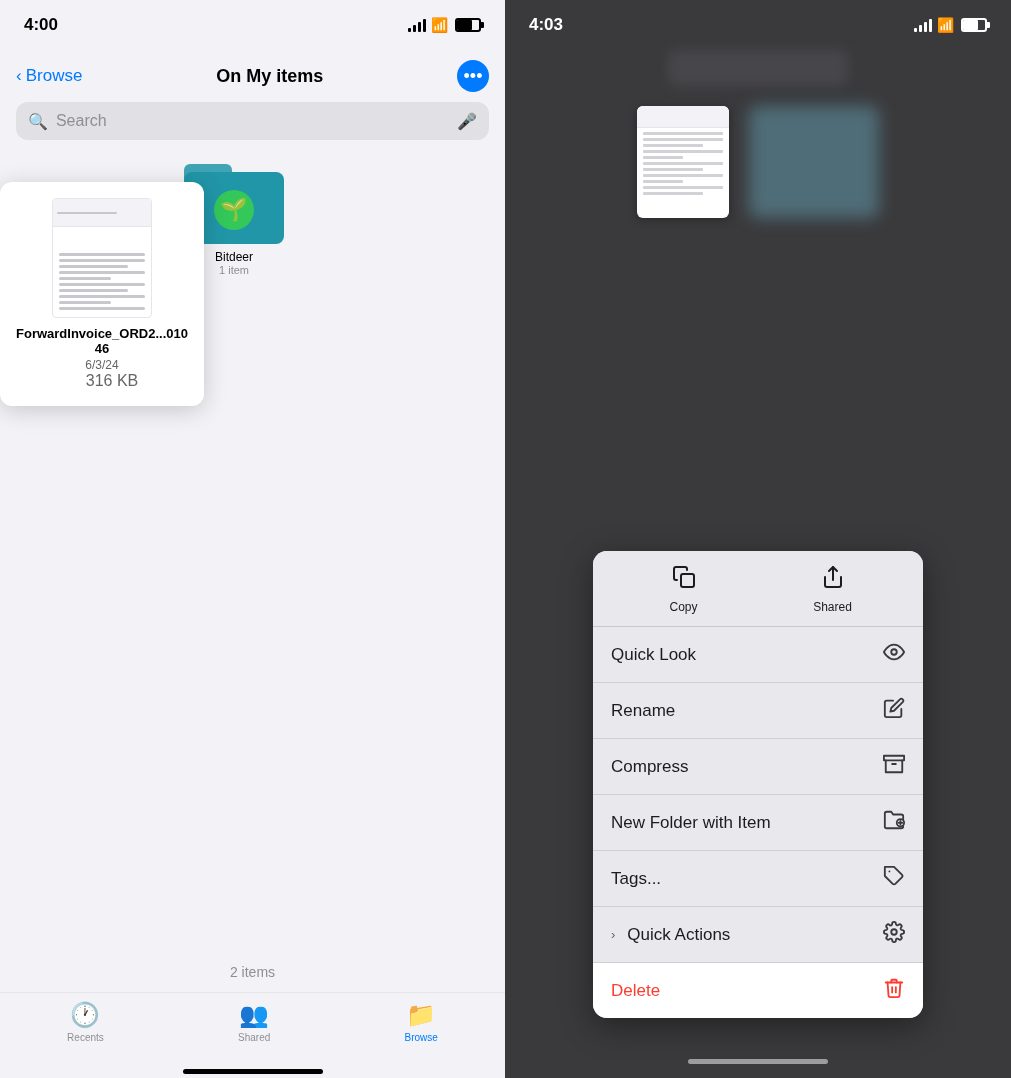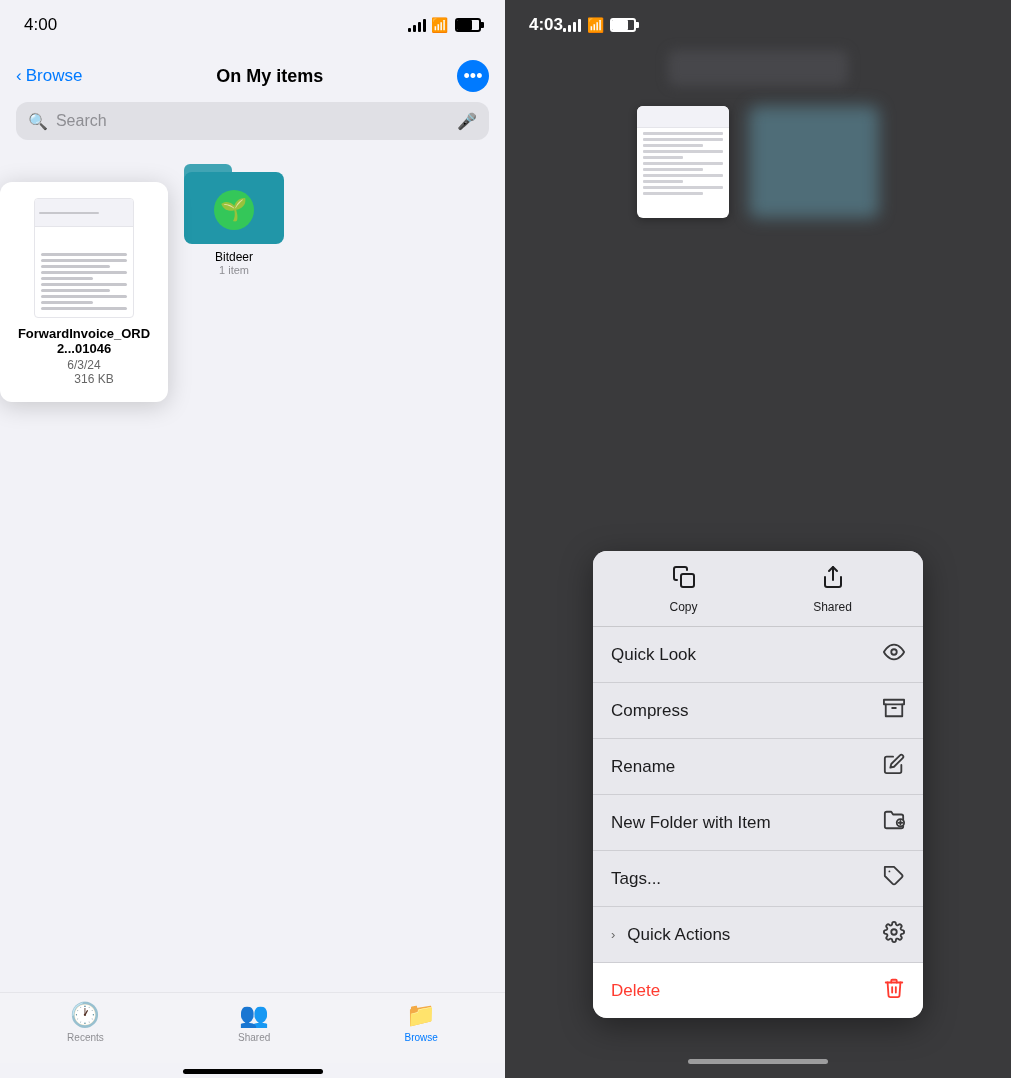--- a/index.html
+++ b/index.html
@@ -25,21 +25,21 @@
     .status-bar {
       height: 50px;
       display: flex;
       align-items: center;
       justify-content: space-between;
       padding: 0 24px;
       background: #f2f2f7;
     }
     .status-time {
       font-size: 17px;
-      font-weight: 400;
+      font-weight: 700;
       color: #000;
     }
     .status-icons {
       display: flex;
       align-items: center;
       gap: 6px;
     }
     .signal-bars {
       display: flex;
       align-items: flex-end;
@@ -147,21 +147,21 @@
       display: flex;
       gap: 16px;
       flex-wrap: wrap;
     }
 
     
     .file-tooltip {
       position: absolute;
       top: 182px;
       left: 0;
-      width: 168px;
+      width: 204px;
       background: #fff;
       border-radius: 12px;
       box-shadow: 0 4px 24px rgba(0,0,0,0.18);
       padding: 16px;
       display: flex;
       flex-direction: column;
       align-items: center;
       z-index: 10;
     }
     .file-preview-img {
@@ -213,21 +213,21 @@
       text-align: center;
       margin-top: 8px;
       word-break: break-all;
     }
     .file-date-tooltip {
       font-size: 12px;
       color: #666;
       margin-top: 2px;
     }
     .file-size-tooltip {
-      font-size: 12px;
+      font-size: 16px;
       color: #666;
       margin-left: 20px;
     }
 
     
     .file-item {
       display: flex;
       flex-direction: column;
       align-items: center;
       width: 100px;
@@ -337,20 +337,21 @@
       background: #3a3a3c;
       display: flex;
       flex-direction: column;
       position: relative;
     }
 
     .right-status-bar {
       height: 50px;
       display: flex;
       align-items: center;
+      justify-content: space-between;
       padding: 0 24px;
     }
     .right-status-time {
       font-size: 17px;
       font-weight: 600;
       color: #fff;
     }
     .right-status-icons {
       display: flex;
       align-items: center;
@@ -603,20 +604,21 @@
             <span>🌱</span>
           </div>
         </div>
       </div>
       <div class="file-item-name">Bitdeer</div>
       <div class="file-item-sub">1 item</div>
     </div>
   </div>
 
   <div class="bottom-section">
+    <div class="items-count">2 items</div>
     <div class="tab-bar">
       <div class="tab-item">
         <span class="tab-icon">🕐</span>
         <span class="tab-label">Recents</span>
       </div>
       <div class="tab-item">
         <span class="tab-icon">👥</span>
         <span class="tab-label">Shared</span>
       </div>
       <div class="tab-item">
@@ -700,39 +702,39 @@
         <svg width="22" height="22" viewBox="0 0 24 24" fill="none" stroke="#3a3a3c" stroke-width="2" stroke-linecap="round" stroke-linejoin="round">
           <path d="M1 12s4-8 11-8 11 8 11 8-4 8-11 8-11-8-11-8z"></path>
           <circle cx="12" cy="12" r="3"></circle>
         </svg>
       </span>
     </div>
 
 
     <div class="context-menu-item">
       <div class="menu-item-left">
+        <span class="menu-item-label">Rename</span>
+      </div>
+      <span class="menu-item-icon">
+        <svg width="22" height="22" viewBox="0 0 24 24" fill="none" stroke="#3a3a3c" stroke-width="2" stroke-linecap="round" stroke-linejoin="round">
+          <path d="M11 4H4a2 2 0 0 0-2 2v14a2 2 0 0 0 2 2h14a2 2 0 0 0 2-2v-7"></path>
+          <path d="M18.5 2.5a2.121 2.121 0 0 1 3 3L12 15l-4 1 1-4 9.5-9.5z"></path>
+        </svg>
+      </span>
+    </div>
+
+    <div class="context-menu-item">
+      <div class="menu-item-left">
         <span class="menu-item-label">Compress</span>
       </div>
       <span class="menu-item-icon">
         <svg width="22" height="22" viewBox="0 0 24 24" fill="none" stroke="#3a3a3c" stroke-width="2" stroke-linecap="round" stroke-linejoin="round">
           <polyline points="21 8 21 21 3 21 3 8"></polyline>
           <rect x="1" y="3" width="22" height="5"></rect>
           <line x1="10" y1="12" x2="14" y2="12"></line>
-        </svg>
-      </span>
-    </div>
-
-    <div class="context-menu-item">
-      <div class="menu-item-left">
-        <span class="menu-item-label">Rename</span>
-      </div>
-      <span class="menu-item-icon">
-        <svg width="22" height="22" viewBox="0 0 24 24" fill="none" stroke="#3a3a3c" stroke-width="2" stroke-linecap="round" stroke-linejoin="round">
-          <path d="M11 4H4a2 2 0 0 0-2 2v14a2 2 0 0 0 2 2h14a2 2 0 0 0 2-2v-7"></path>
-          <path d="M18.5 2.5a2.121 2.121 0 0 1 3 3L12 15l-4 1 1-4 9.5-9.5z"></path>
         </svg>
       </span>
     </div>
 
 
     <div class="context-menu-item">
       <div class="menu-item-left">
         <span class="menu-item-label">New Folder with Item</span>
       </div>
       <span class="menu-item-icon">

